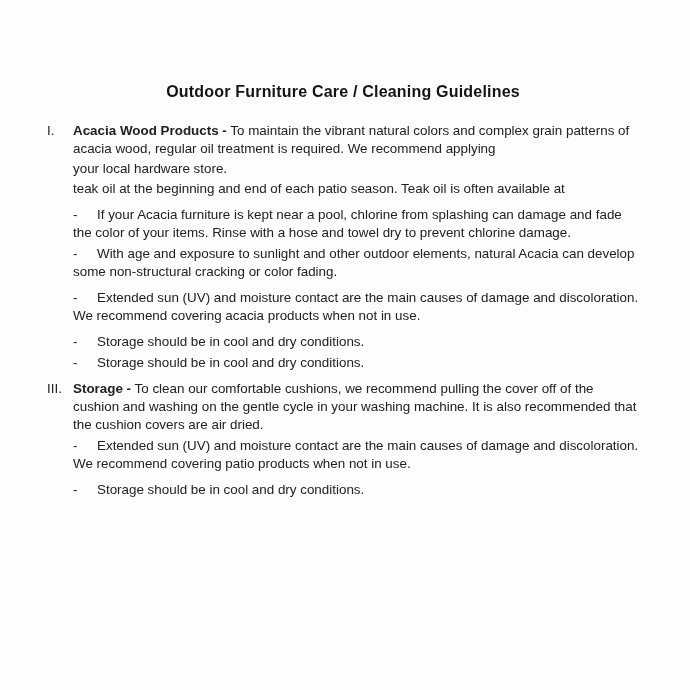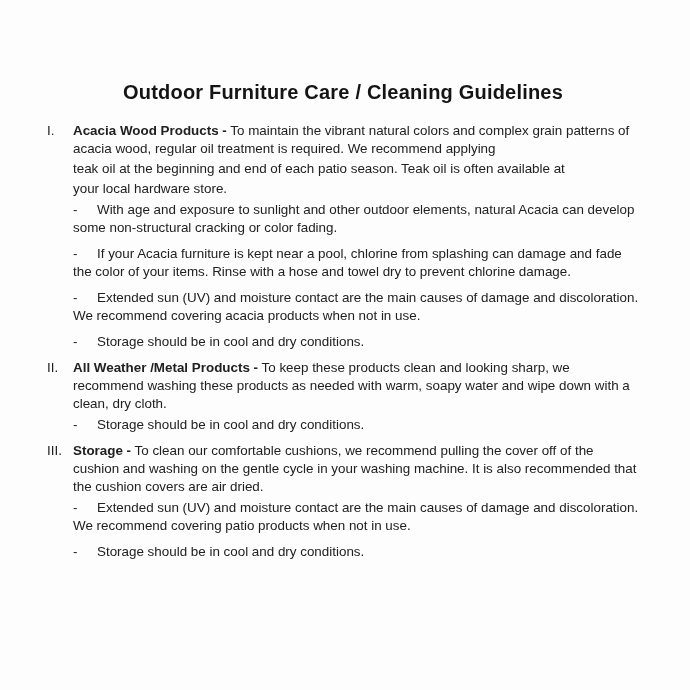--- a/index.html
+++ b/index.html
@@ -15,21 +15,21 @@
     color: #212121;
     font-family: "Liberation Sans", "DejaVu Sans", sans-serif;
     font-size: 13.4px;
     line-height: 18px;
     overflow: hidden;
     box-sizing: border-box;
   }
   h1.doc-title {
     margin: 80px 4px 18px 0;
     text-align: center;
-    font-size: 20px;
+    font-size: 16px;
     line-height: 24px;
     font-weight: bold;
     color: #141414;
     letter-spacing: 0.2px;
   }
   .content {
     padding: 0 47px 0 73px; 
   }
   section.sec { margin: 0; }
   .content p { margin: 0; }
@@ -61,34 +61,29 @@
   <h1 class="doc-title">Outdoor Furniture Care / Cleaning Guidelines</h1>
 
   <div class="content">
 
     <section class="sec">
       <p class="sec-head">
         <span class="numeral">I.</span>
         <strong class="lead">Acacia Wood Products -</strong>
         <span>To maintain the vibrant natural colors and complex grain patterns of acacia wood, regular oil treatment is required. We recommend applying</span>
       </p>
+      <p class="line">your local hardware store.</p>
       <p class="line">teak oil at the beginning and end of each patio season. Teak oil is often available at</p>
-      <p class="line">your local hardware store.</p>
+      <p class="bullet"><span class="dash">-</span><span>If your Acacia furniture is kept near a pool, chlorine from splashing can damage and fade the color of your items. Rinse with a hose and towel dry to prevent chlorine damage.</span></p>
       <p class="bullet tight"><span class="dash">-</span><span>With age and exposure to sunlight and other outdoor elements, natural Acacia can develop some non-structural cracking or color fading.</span></p>
-      <p class="bullet"><span class="dash">-</span><span>If your Acacia furniture is kept near a pool, chlorine from splashing can damage and fade the color of your items. Rinse with a hose and towel dry to prevent chlorine damage.</span></p>
       <p class="bullet"><span class="dash">-</span><span>Extended sun (UV) and moisture contact are the main causes of damage and discoloration. We recommend covering acacia products when not in use.</span></p>
       <p class="bullet"><span class="dash">-</span><span>Storage should be in cool and dry conditions.</span></p>
     </section>
 
     <section class="sec">
-      <p class="sec-head">
-        <span class="numeral">II.</span>
-        <strong class="lead">All Weather /Metal Products -</strong>
-        <span>To keep these products clean and looking sharp, we recommend washing these products as needed with warm, soapy water and wipe down with a clean, dry cloth.</span>
-      </p>
       <p class="bullet tight"><span class="dash">-</span><span>Storage should be in cool and dry conditions.</span></p>
     </section>
 
     <section class="sec">
       <p class="sec-head">
         <span class="numeral">III.</span>
         <strong class="lead">Storage -</strong>
         <span>To clean our comfortable cushions, we recommend pulling the cover off of the cushion and washing on the gentle cycle in your washing machine. It is also recommended that the cushion covers are air dried.</span>
       </p>
       <p class="bullet tight"><span class="dash">-</span><span>Extended sun (UV) and moisture contact are the main causes of damage and discoloration. We recommend covering patio products when not in use.</span></p>

